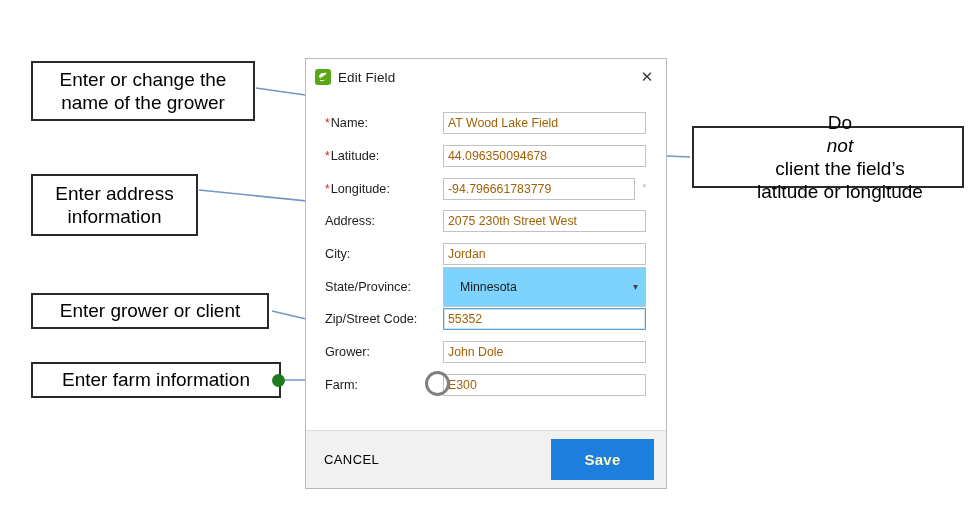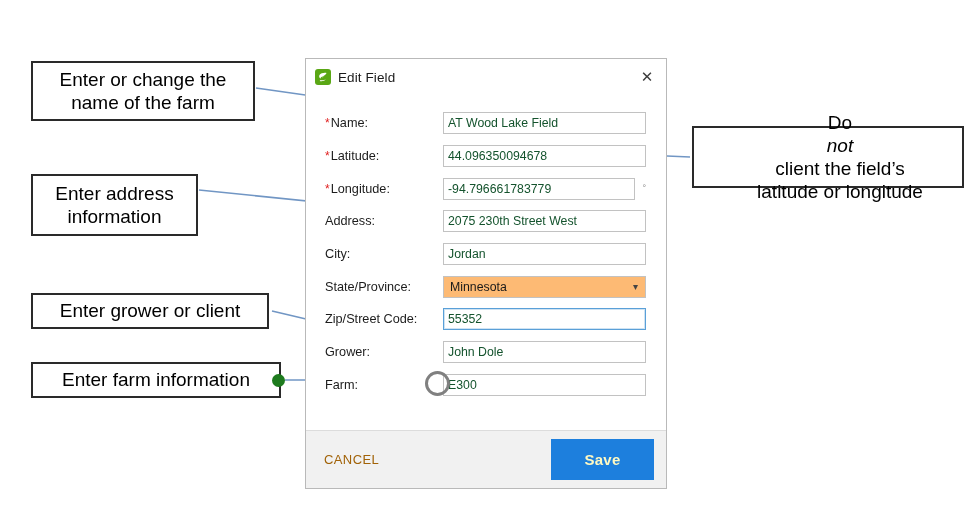--- a/index.html
+++ b/index.html
@@ -143,38 +143,38 @@
     margin-right: 1px;
   }
   .field-input {
     box-sizing: border-box;
     width: 203px;
     height: 22px;
     border: 1px solid #c2c2c2;
     background: #ffffff;
     font-family: "Liberation Sans", sans-serif;
     font-size: 12.3px;
-    color: #14532d;
+    color: #a16207;
     padding: 0 4px;
     outline: none;
   }
   .field-input.focused {
     border: 1px solid #5aa0d8;
     box-shadow: 0 0 0 1px #cfe3f3 inset;
   }
   .field-select {
     box-sizing: border-box;
     width: 203px;
-    height: 22px;
+    height: 40px;
     border: 1px solid #c2c2c2;
-    background: #fdba74;
+    background: #7dd3fc;
     font-family: "Liberation Sans", sans-serif;
     font-size: 12.3px;
     color: #1a1a1a;
-    padding: 0 6px;
+    padding: 0 16px;
     display: flex;
     align-items: center;
     position: relative;
     cursor: pointer;
   }
   .field-select .chev {
     position: absolute;
     right: 7px;
     top: 50%;
     transform: translateY(-55%);
@@ -196,21 +196,21 @@
     display: flex;
     align-items: center;
     padding: 0 12px 0 16px;
     box-sizing: border-box;
   }
   .btn-cancel {
     background: none;
     border: none;
     font-family: "Liberation Sans", sans-serif;
     font-size: 13px;
-    color: #a16207;
+    color: #000000;
     letter-spacing: .4px;
     cursor: pointer;
     padding: 6px 2px;
   }
   .btn-save {
     margin-left: auto;
     width: 103px;
     height: 41px;
     background: #1d7fdd;
     color: #fef9c3;
@@ -257,21 +257,21 @@
     <line x1="272" y1="311" x2="425" y2="347" stroke="#7196c4" stroke-width="1.6" marker-end="url(#arrowhead)"></line>
 
     <line x1="285" y1="380" x2="432" y2="380" stroke="#7196c4" stroke-width="1.6"></line>
 
     <line x1="690" y1="157" x2="598" y2="153" stroke="#7196c4" stroke-width="1.6" marker-end="url(#arrowheadL)"></line>
   </svg>
 
   <div class="callout" id="co-name">
     <div>
       <span>Enter or change the</span>
-      <span>name of the farm</span>
+      <span>name of the grower</span>
     </div>
   </div>
 
   <div class="callout" id="co-address">
     <div>
       <span>Enter address</span>
       <span>information</span>
     </div>
   </div>
 

